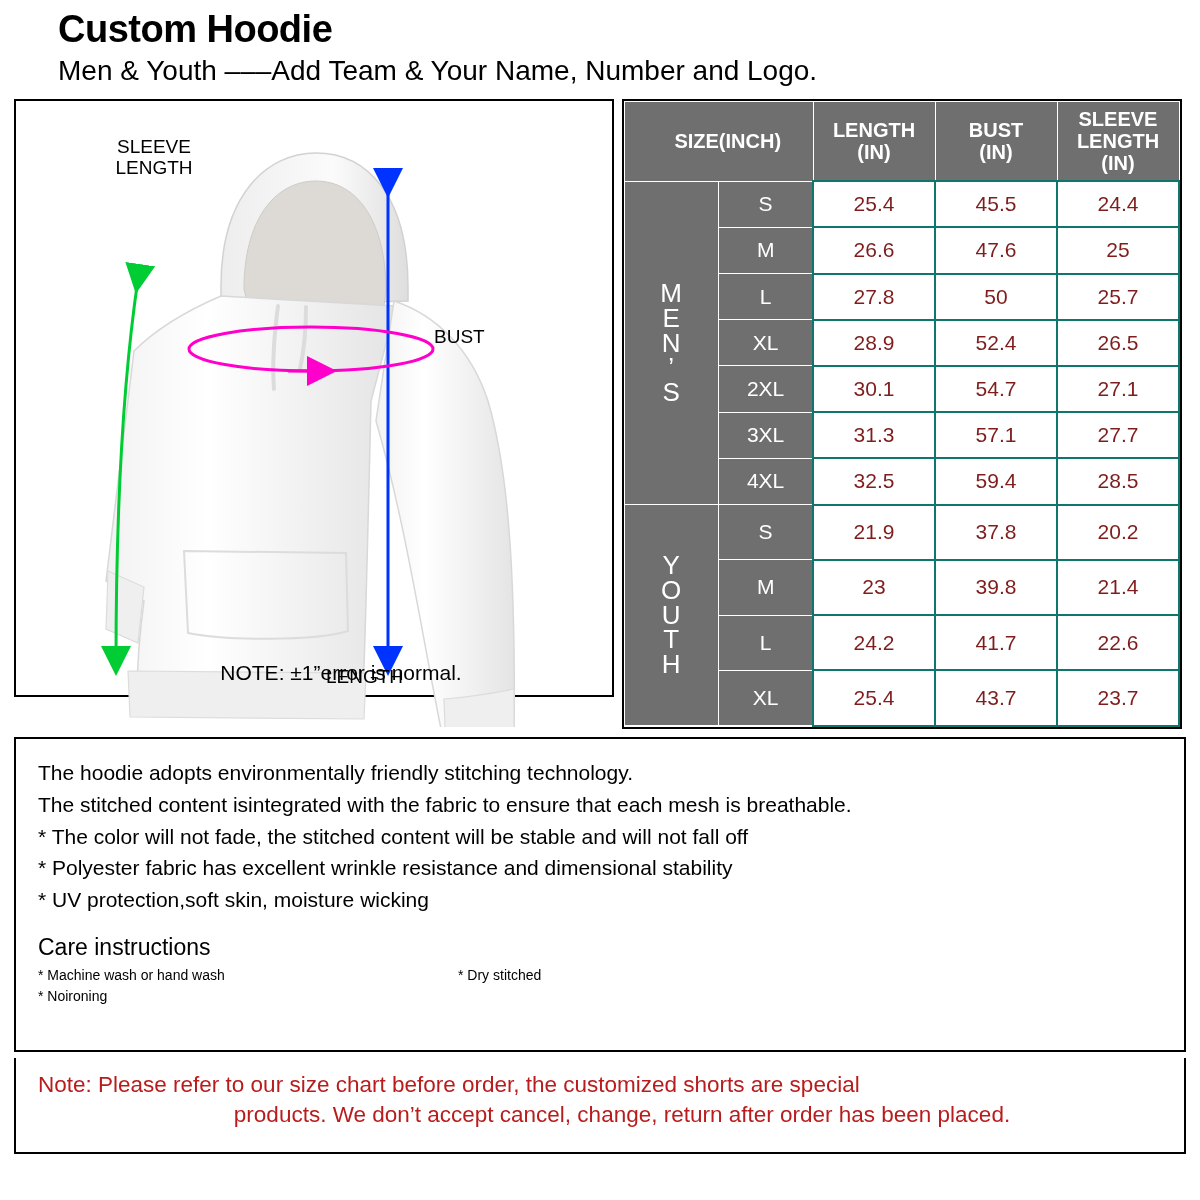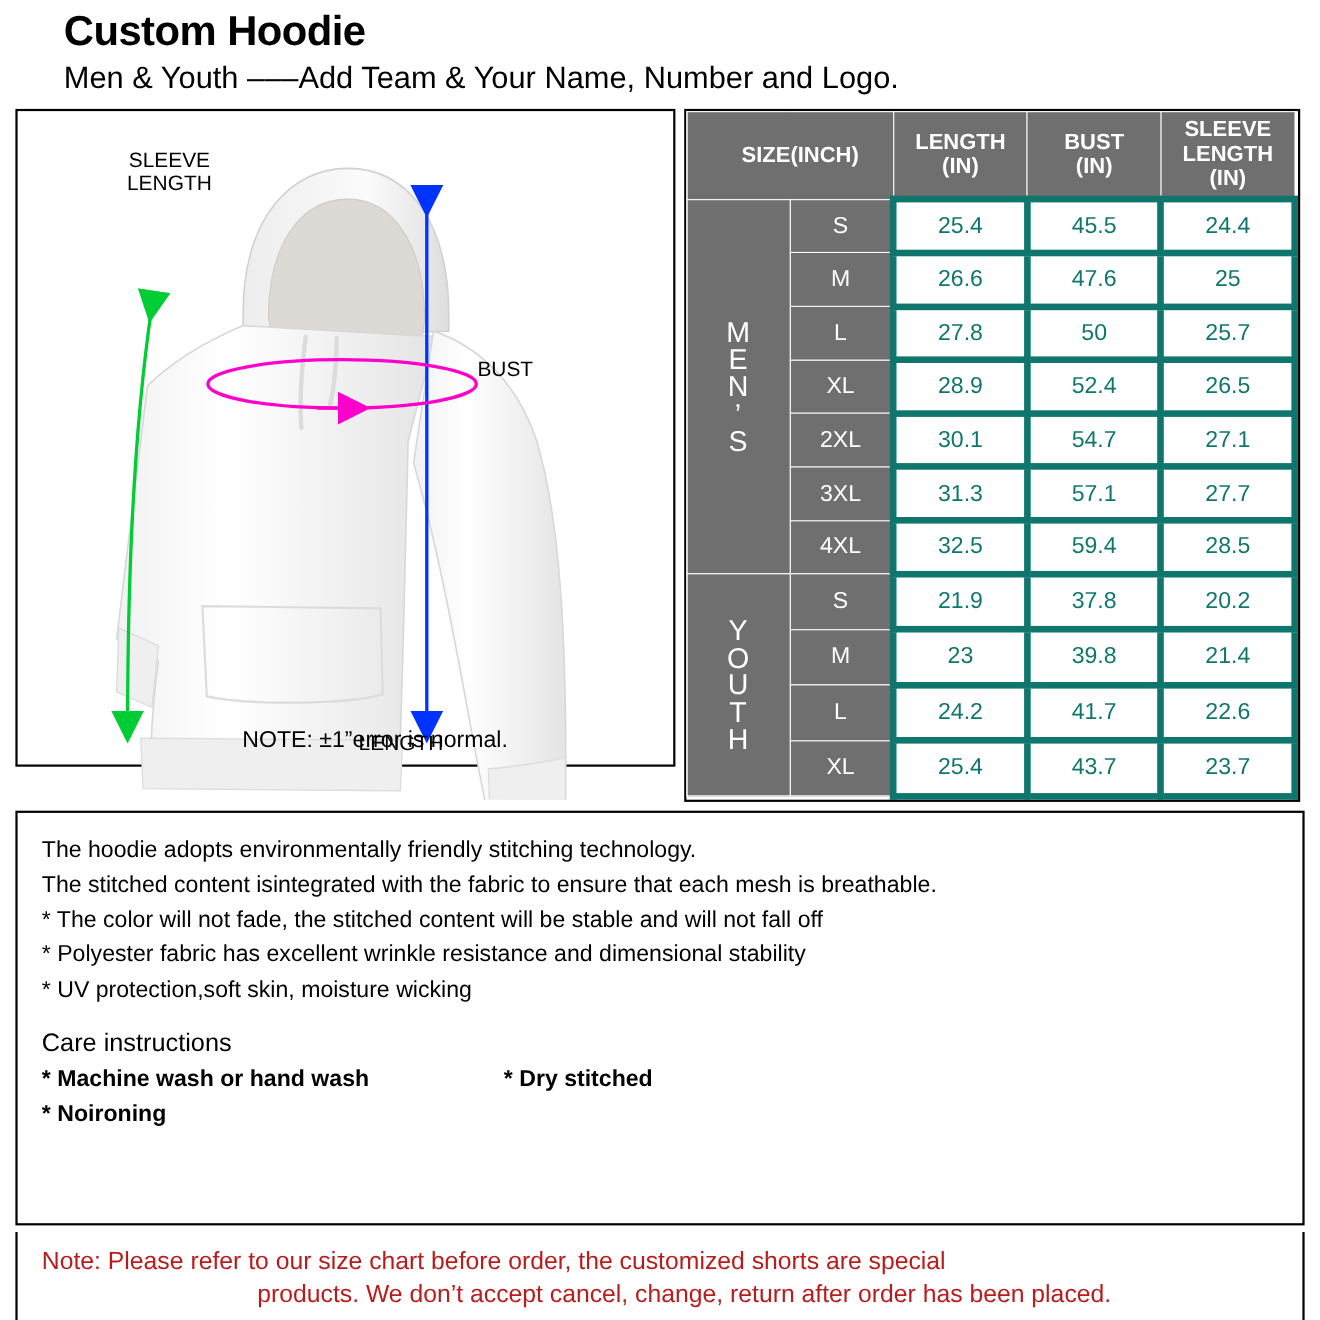--- a/index.html
+++ b/index.html
@@ -103,46 +103,45 @@
     line-height: 0.95;
   }
   table.size tbody td.sz {
     background: #6f6f6f;
     color: #fff;
     width: 25%;
     font-size: 21px;
   }
   table.size tbody td.val {
     background: #fff;
-    color: #0f766e;
-    border: 6px solid #0f766e;
+    color: #7f1d1d;
+    border: 2px solid #0f766e;
     font-size: 21px;
   }
   
   .info-box {
     margin: 8px 14px 0 14px;
     border: 2px solid #000;
-    height: 377px;
+    height: 315px;
     padding: 18px 38px 0 22px;
   }
   .info-line {
     font-size: 21px;
     line-height: 1.52;
   }
   .care-title {
     font-size: 23px;
     margin-top: 14px;
     line-height: 1.5;
   }
   .care-grid {
     display: grid;
     grid-template-columns: 420px 1fr;
-    font-size: 21px;
+    font-size: 14px;
     line-height: 1.52;
-    font-weight: bold;
   }
   
   .footer-note {
     margin: 6px 14px 0 14px;
     border: 2px solid #000;
     border-top: none;
     height: 96px;
     color: #b91c1c;
     font-size: 22.5px;
     line-height: 1.35;

